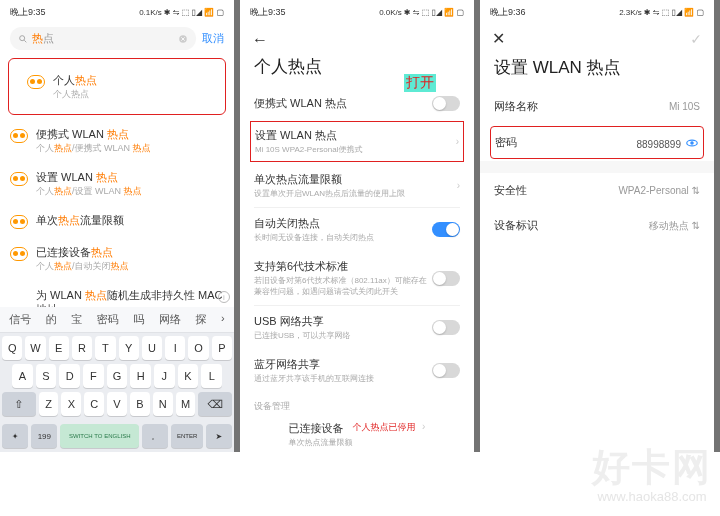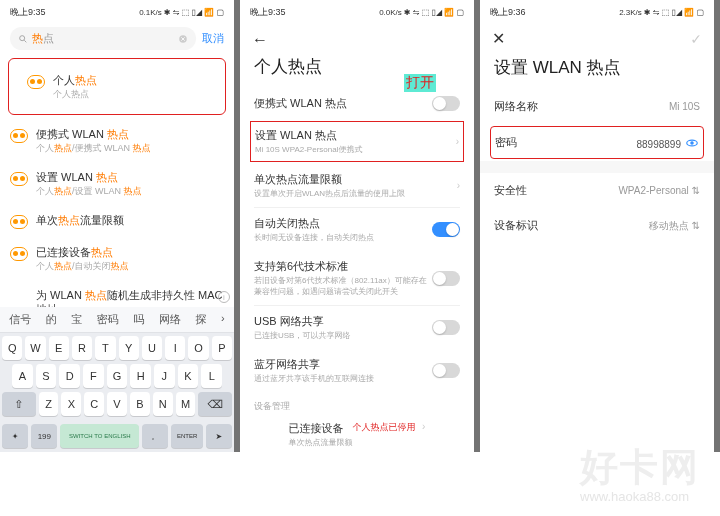--- a/index.html
+++ b/index.html
@@ -68,21 +68,21 @@
 .check{font-size:14px;color:#ccc}
 .row3{display:flex;justify-content:space-between;align-items:center;padding:10px 14px}
 .row3-lbl{font-size:11px;color:#333}
 .row3-val{font-size:10px;color:#999}
 .eye{width:14px;height:14px;margin-left:4px;color:#338fff}
 .hbox3{border:1.5px solid #e02020;margin:2px 10px;border-radius:4px}
 .hbox3 .row3{padding:8px 4px}
 .gap{height:12px;background:#f7f7f7}
 
 
-.wm{position:absolute;right:20px;bottom:12px;text-align:left;pointer-events:none}
+.wm{position:absolute;right:8px;bottom:12px;text-align:center;pointer-events:none}
 .wm-main{font-size:38px;font-weight:700;color:#eee;letter-spacing:2px}
 .wm-sub{font-size:13px;color:#e5e5e5;margin-top:-4px}
 </style>
 </head>
 <body>
 
 <div class="screen">
   <div class="status-bar">
     <span class="status-left">晚上9:35</span>
     <span class="status-right">

